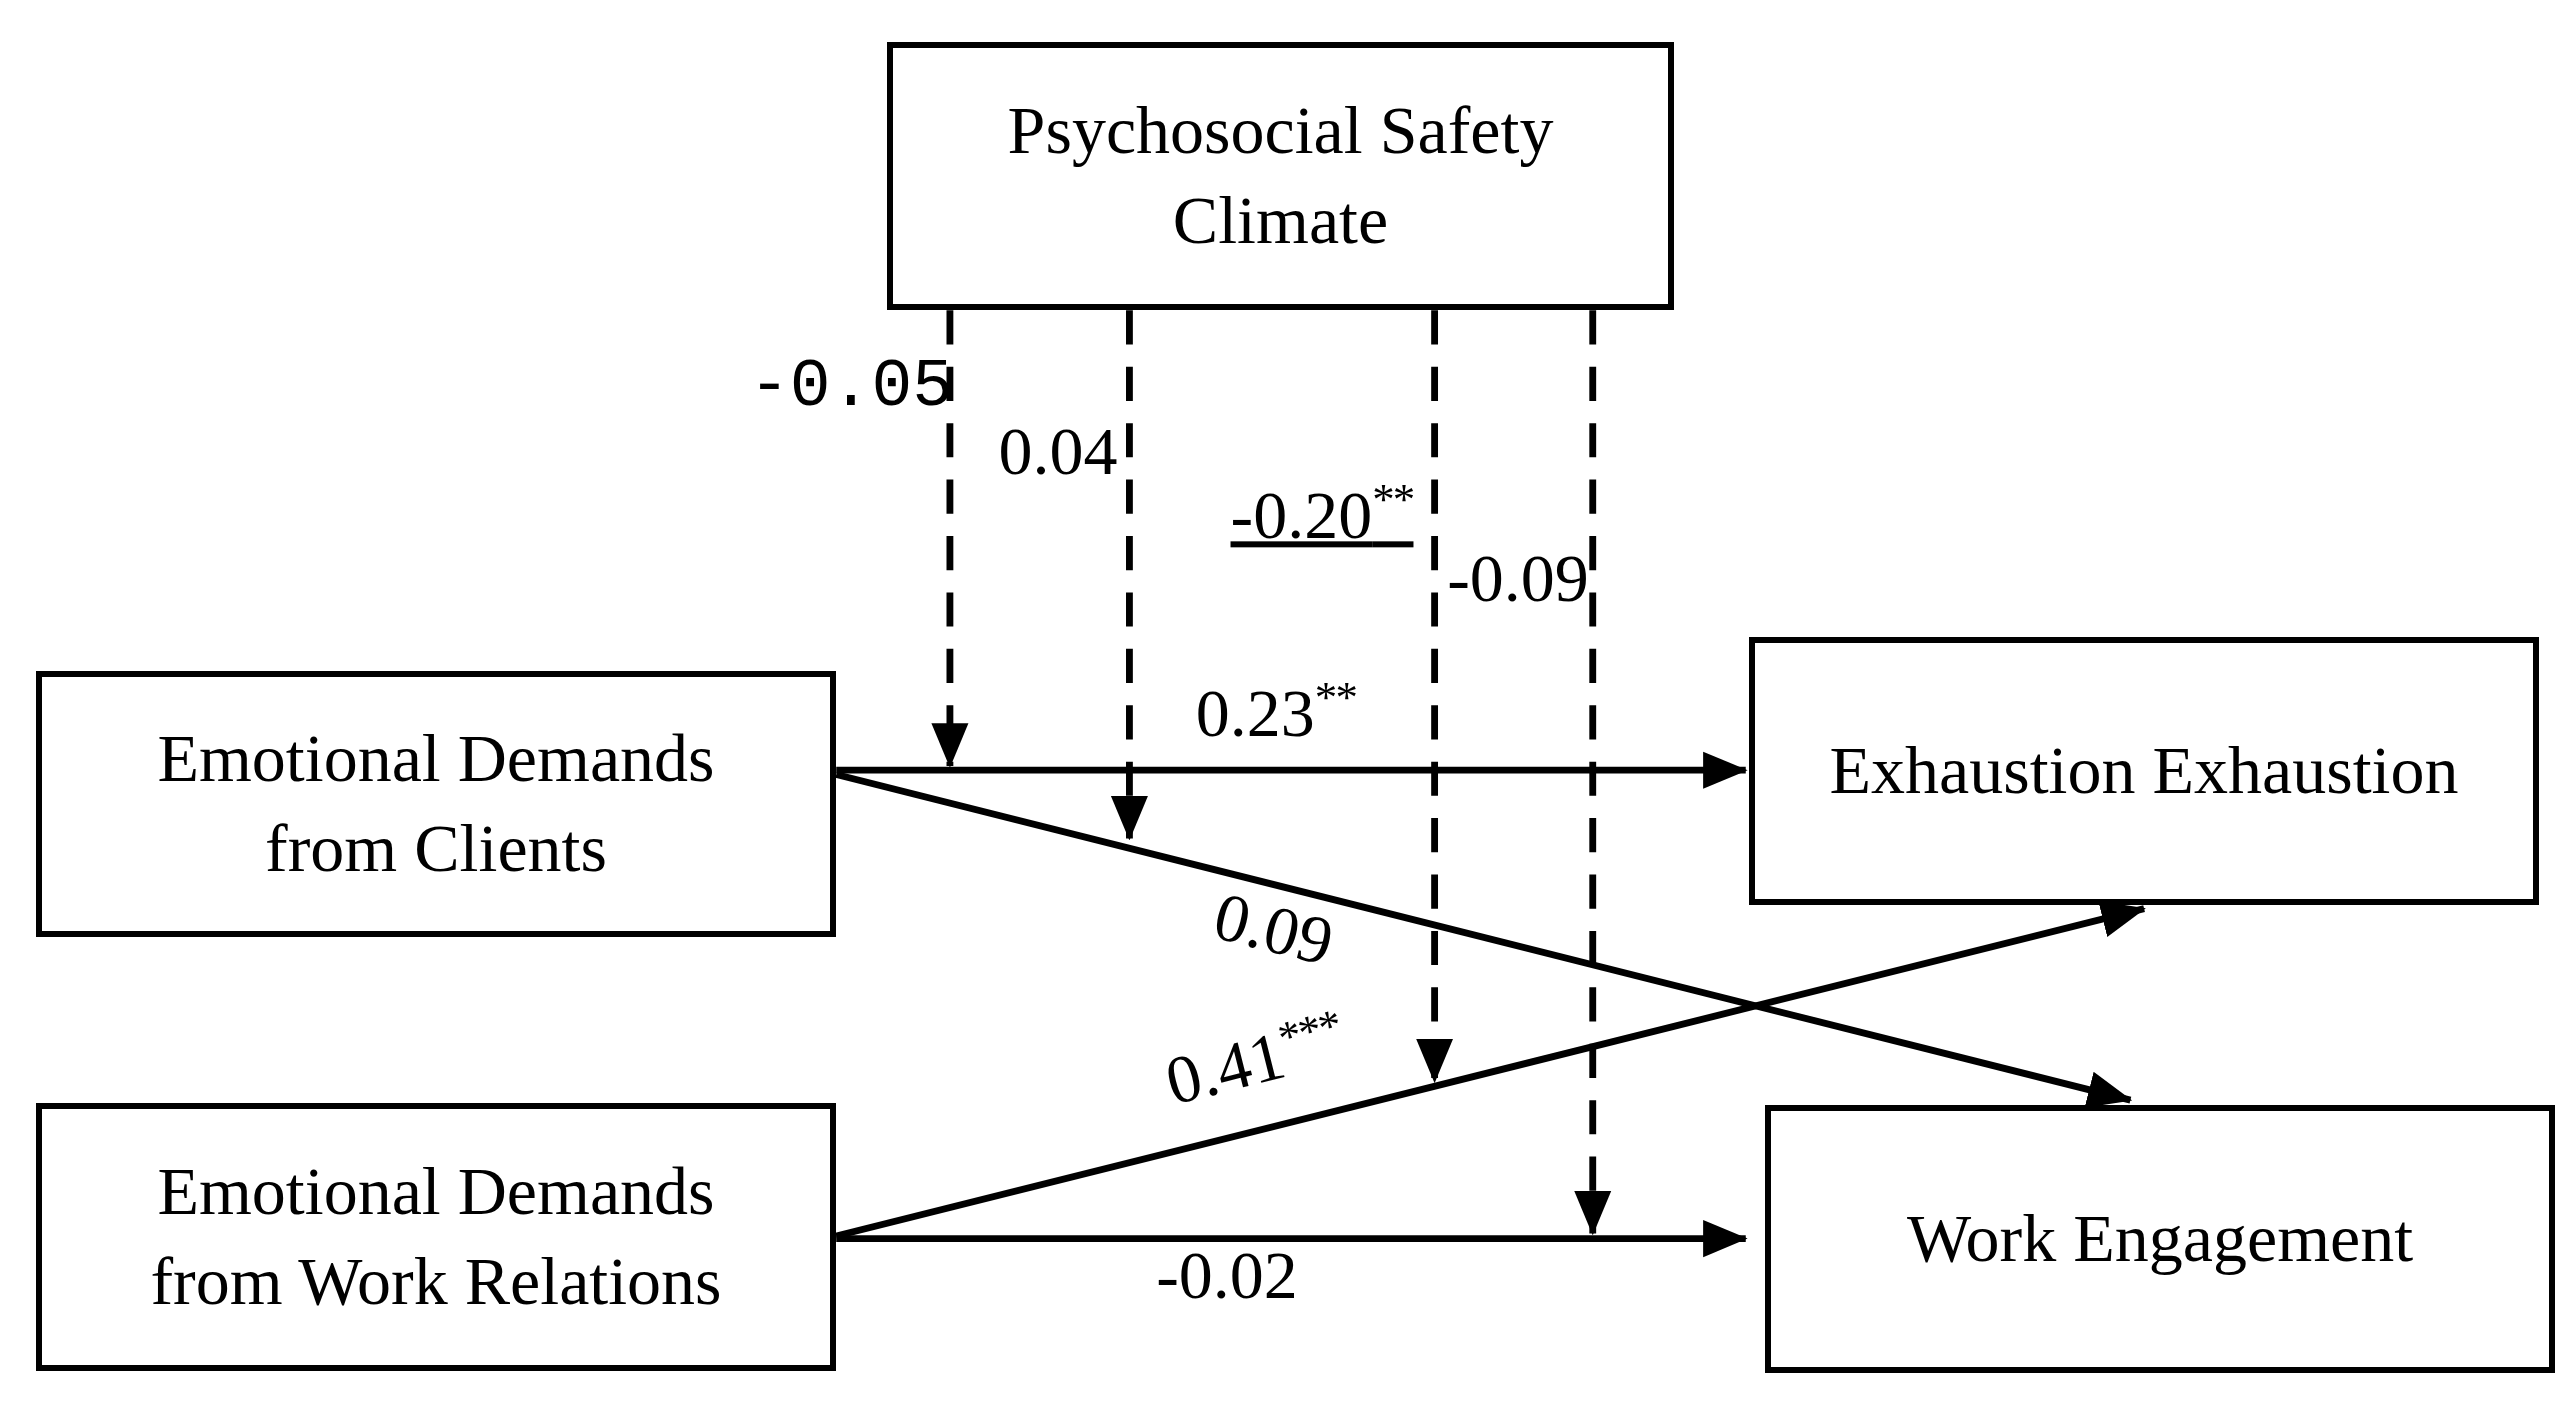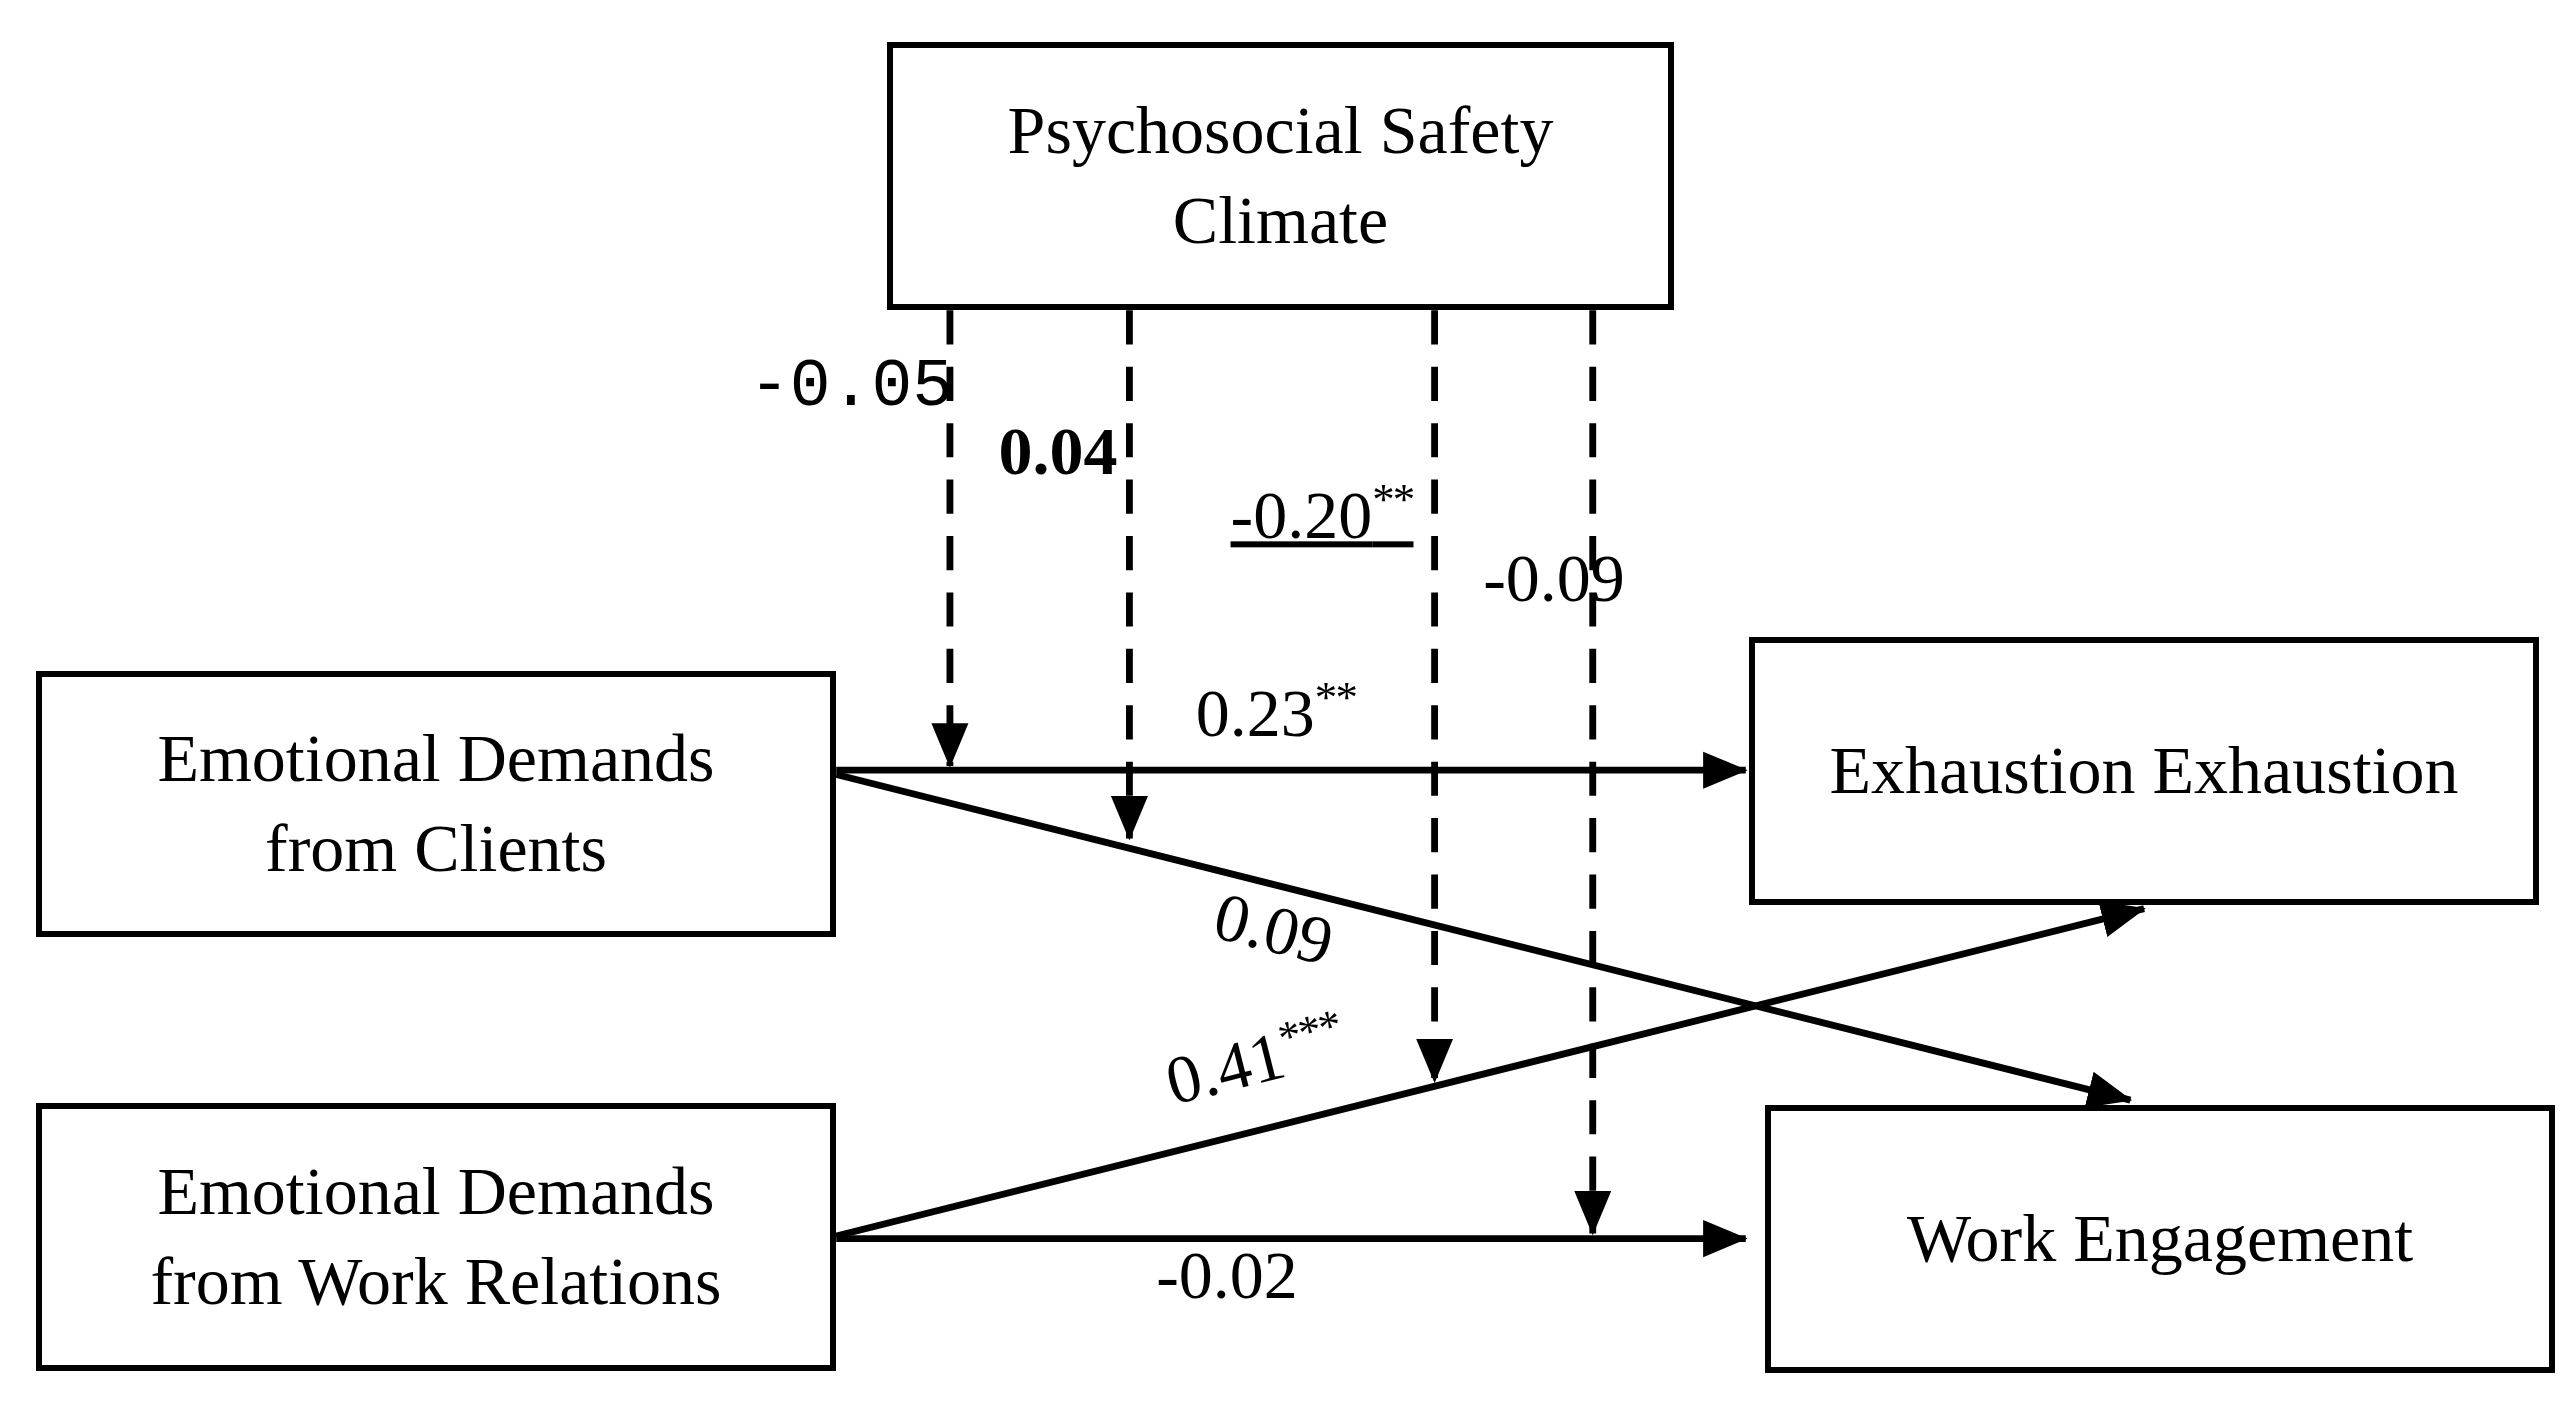--- a/index.html
+++ b/index.html
@@ -56,23 +56,23 @@
     transform: translate(-50%, -50%);
   }
   .coef sup {
     font-size: 0.66em;
     vertical-align: 0.52em;
     letter-spacing: -0.04em;
   }
   .coef.rot-cw  { transform: translate(-50%, -50%) rotate(14.1deg); }
   .coef.rot-ccw { transform: translate(-50%, -50%) rotate(-14.1deg); }
   #coef-mod-clients-exhaustion   { left: 851px;  top: 385px; font-family: Liberation Mono, monospace; }
-  #coef-mod-clients-engagement   { left: 1058px; top: 450px; font-weight: bold; }
+  #coef-mod-clients-engagement   { left: 1058px; top: 450px; }
   #coef-mod-relations-exhaustion { left: 1322px; top: 514px; text-decoration: underline; }
-  #coef-mod-relations-engagement { left: 1518px; top: 577px; margin-left: 36px; }
+  #coef-mod-relations-engagement { left: 1518px; top: 577px; }
   #coef-clients-exhaustion       { left: 1276px; top: 712px; }
   #coef-clients-engagement       { left: 1274px; top: 928px; }
   #coef-relations-exhaustion     { left: 1255px; top: 1060px; }
   #coef-relations-engagement     { left: 1227px; top: 1274px; }
 </style>
 </head>
 <body>
 
 <div id="canvas">
 

